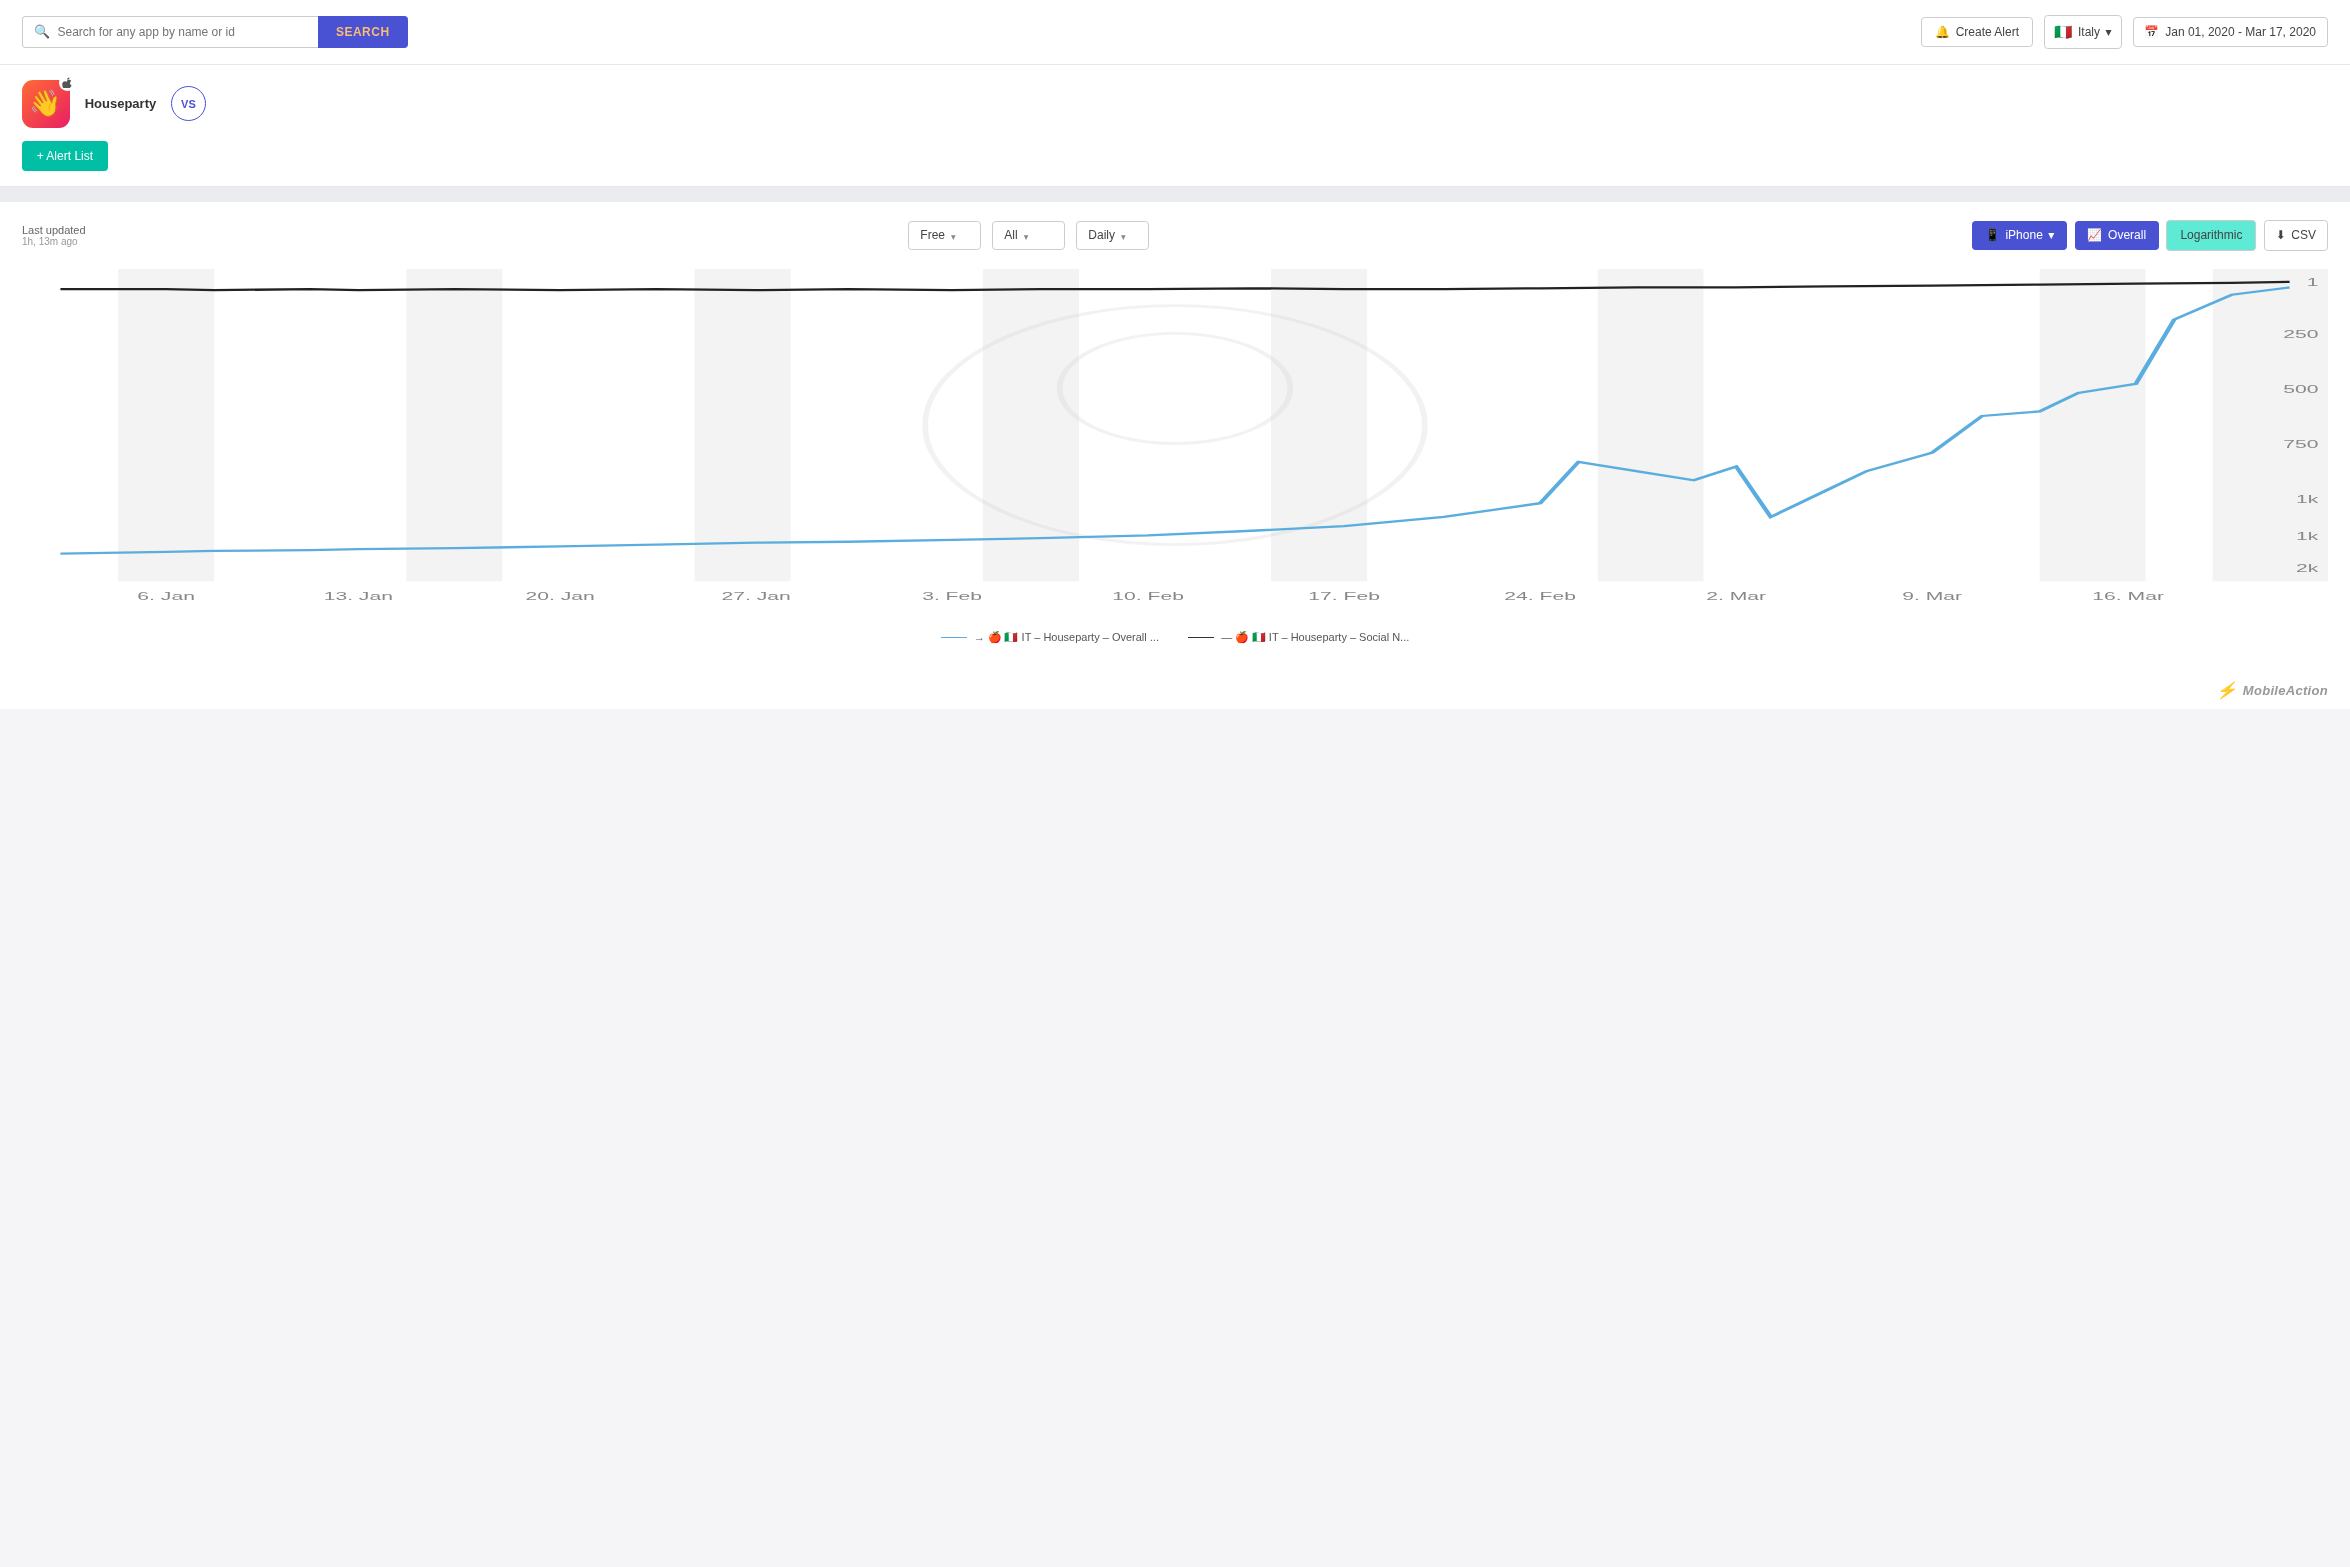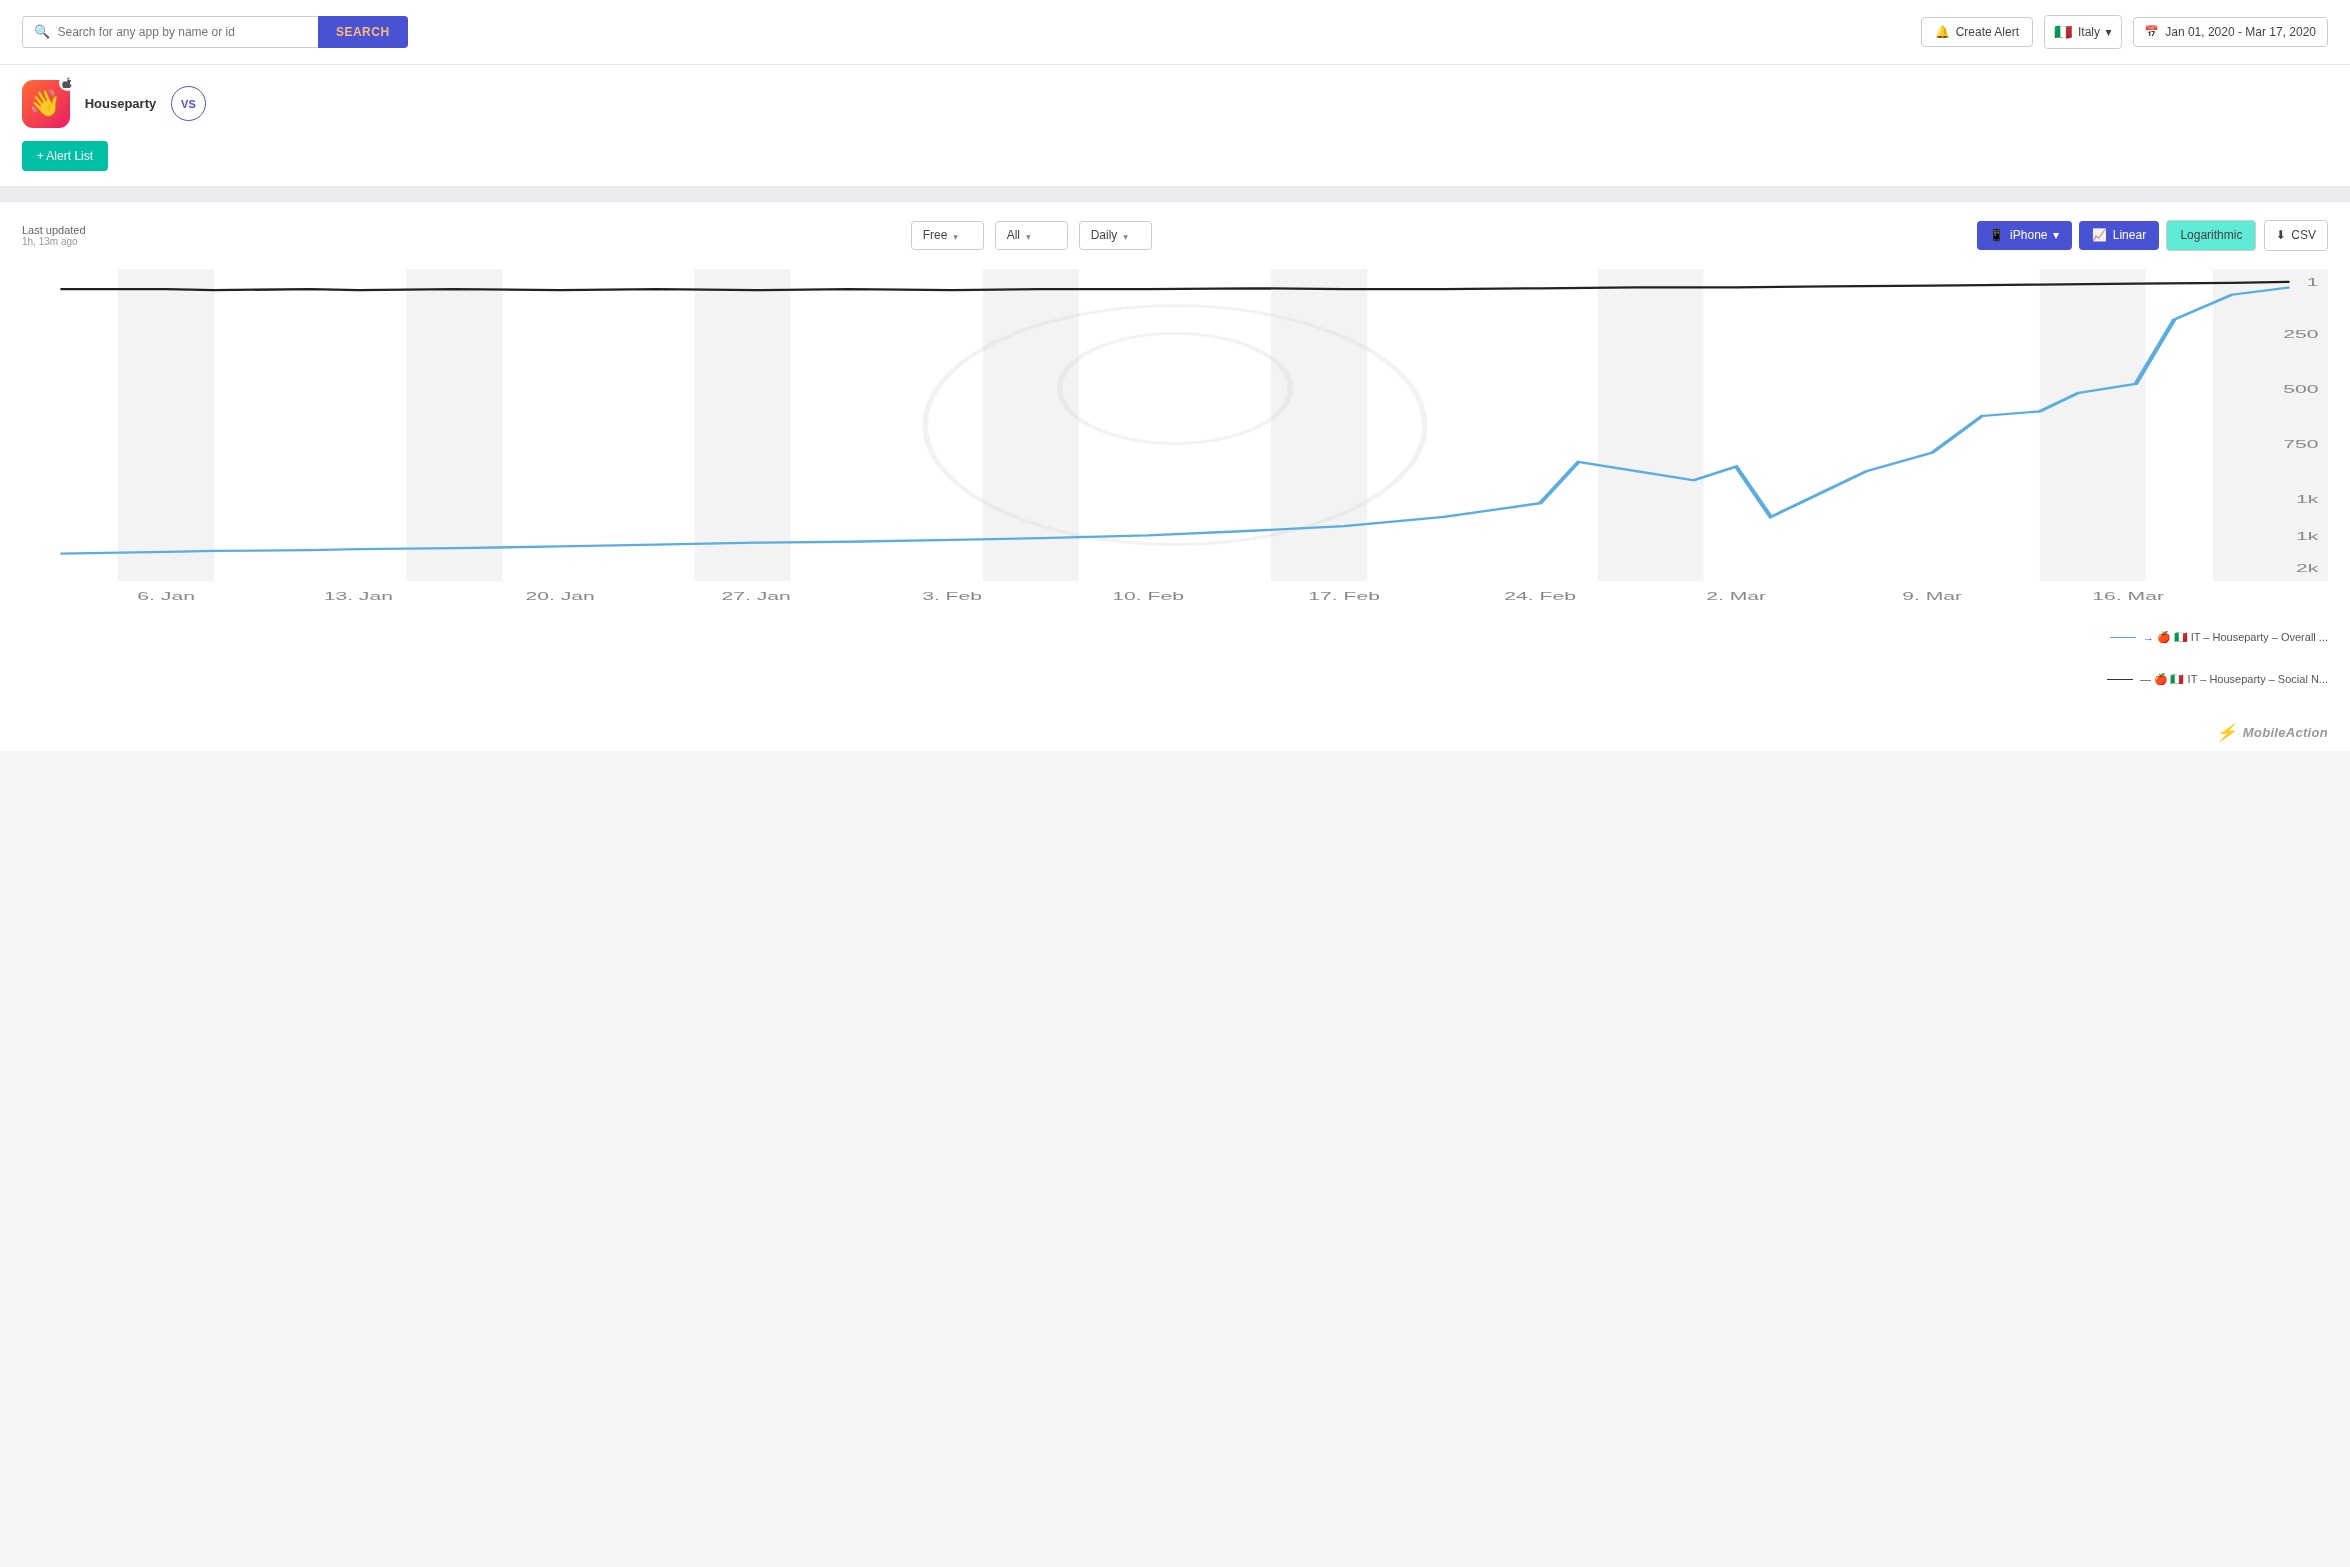--- a/index.html
+++ b/index.html
@@ -276,27 +276,26 @@
       height: 349px;
     }
     .chart-svg {
       width: 100%;
       height: 100%;
     }
 
     
     .chart-legend {
       display: flex;
-      align-items: flex-end;
+      align-items: center;
       justify-content: center;
       gap: 29px;
       margin-top: 13px;
       font-size: 11px;
       color: #555;
-      flex-direction: column;
     }
     .legend-item {
       display: flex;
       align-items: center;
       gap: 7.3px;
     }
     .legend-line-blue {
       width: 26px;
       height: 1.8px;
       background: #5aadde;
@@ -397,21 +396,21 @@
       <span class="chevron">▾</span>
     </button>
     <div class="chart-right-controls">
       <button class="iphone-btn">
         <span>📱</span>
         <span>iPhone</span>
         <span>▾</span>
       </button>
       <button class="linear-btn">
         <span>📈</span>
-        <span>Linear</span>
+        <span>Overall</span>
       </button>
       <button class="log-btn">Logarithmic</button>
       <button class="csv-btn">
         <span>⬇</span>
         <span>CSV</span>
       </button>
     </div>
   </div>
 
   <div class="chart-wrapper">

